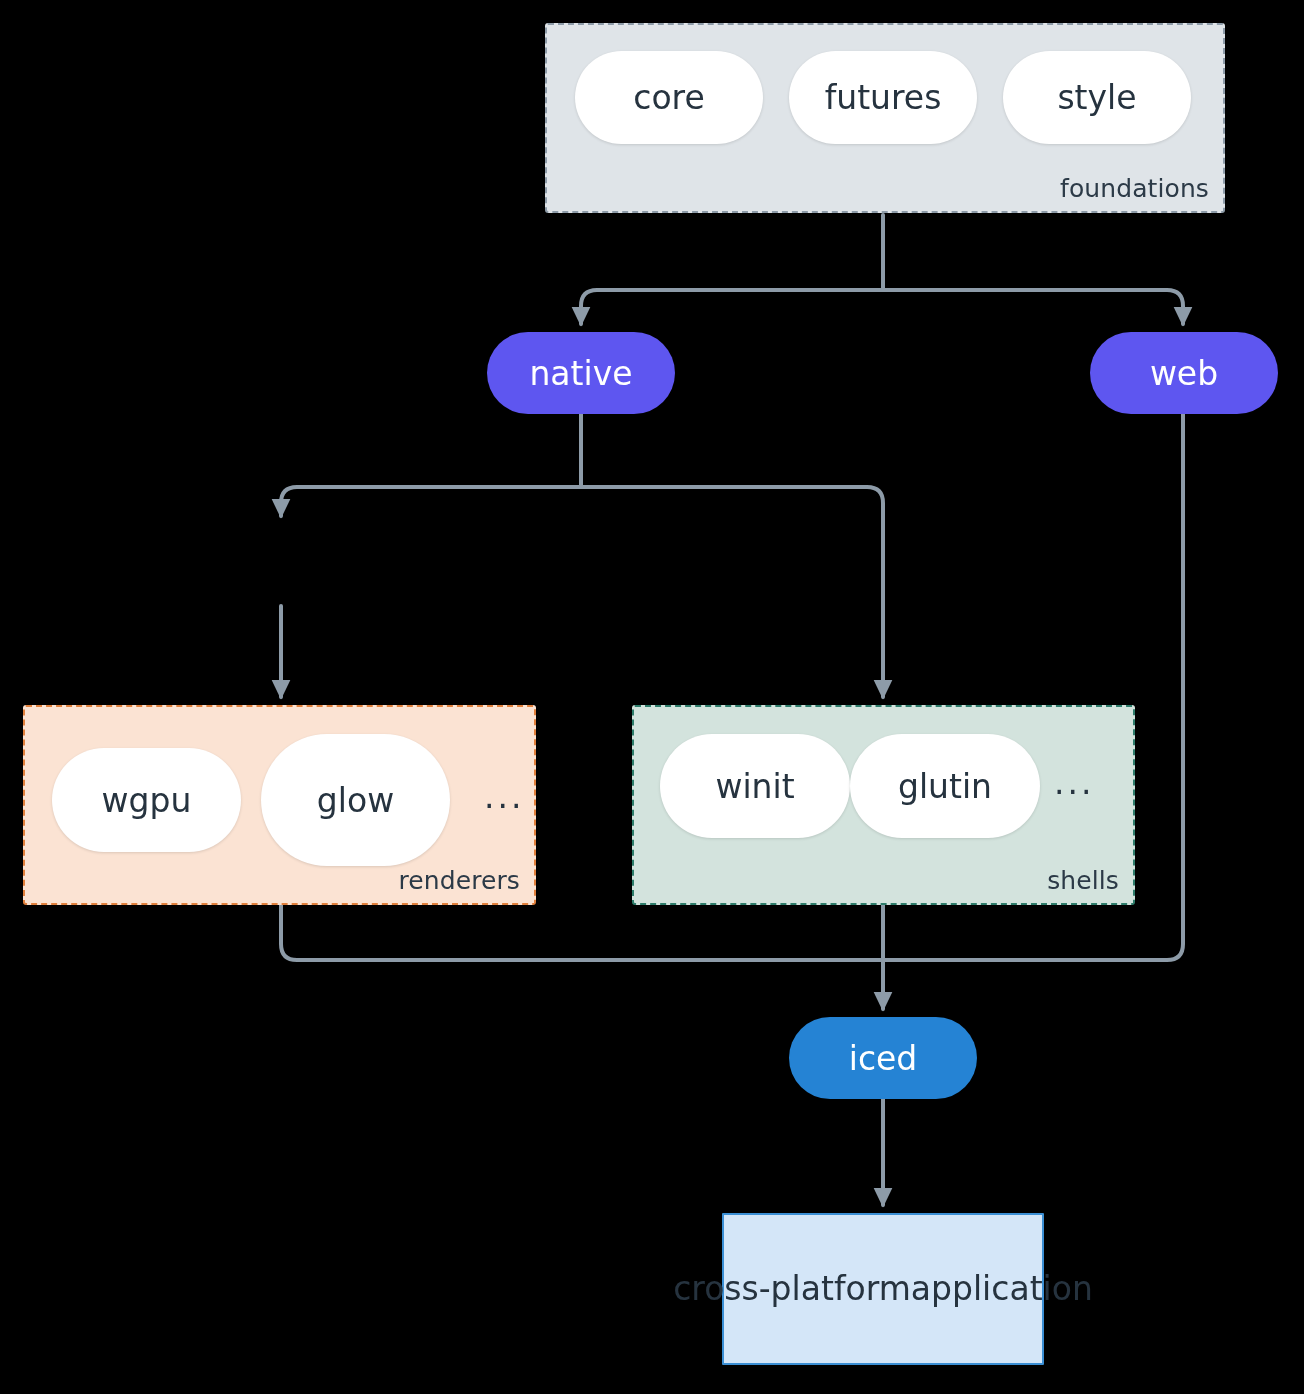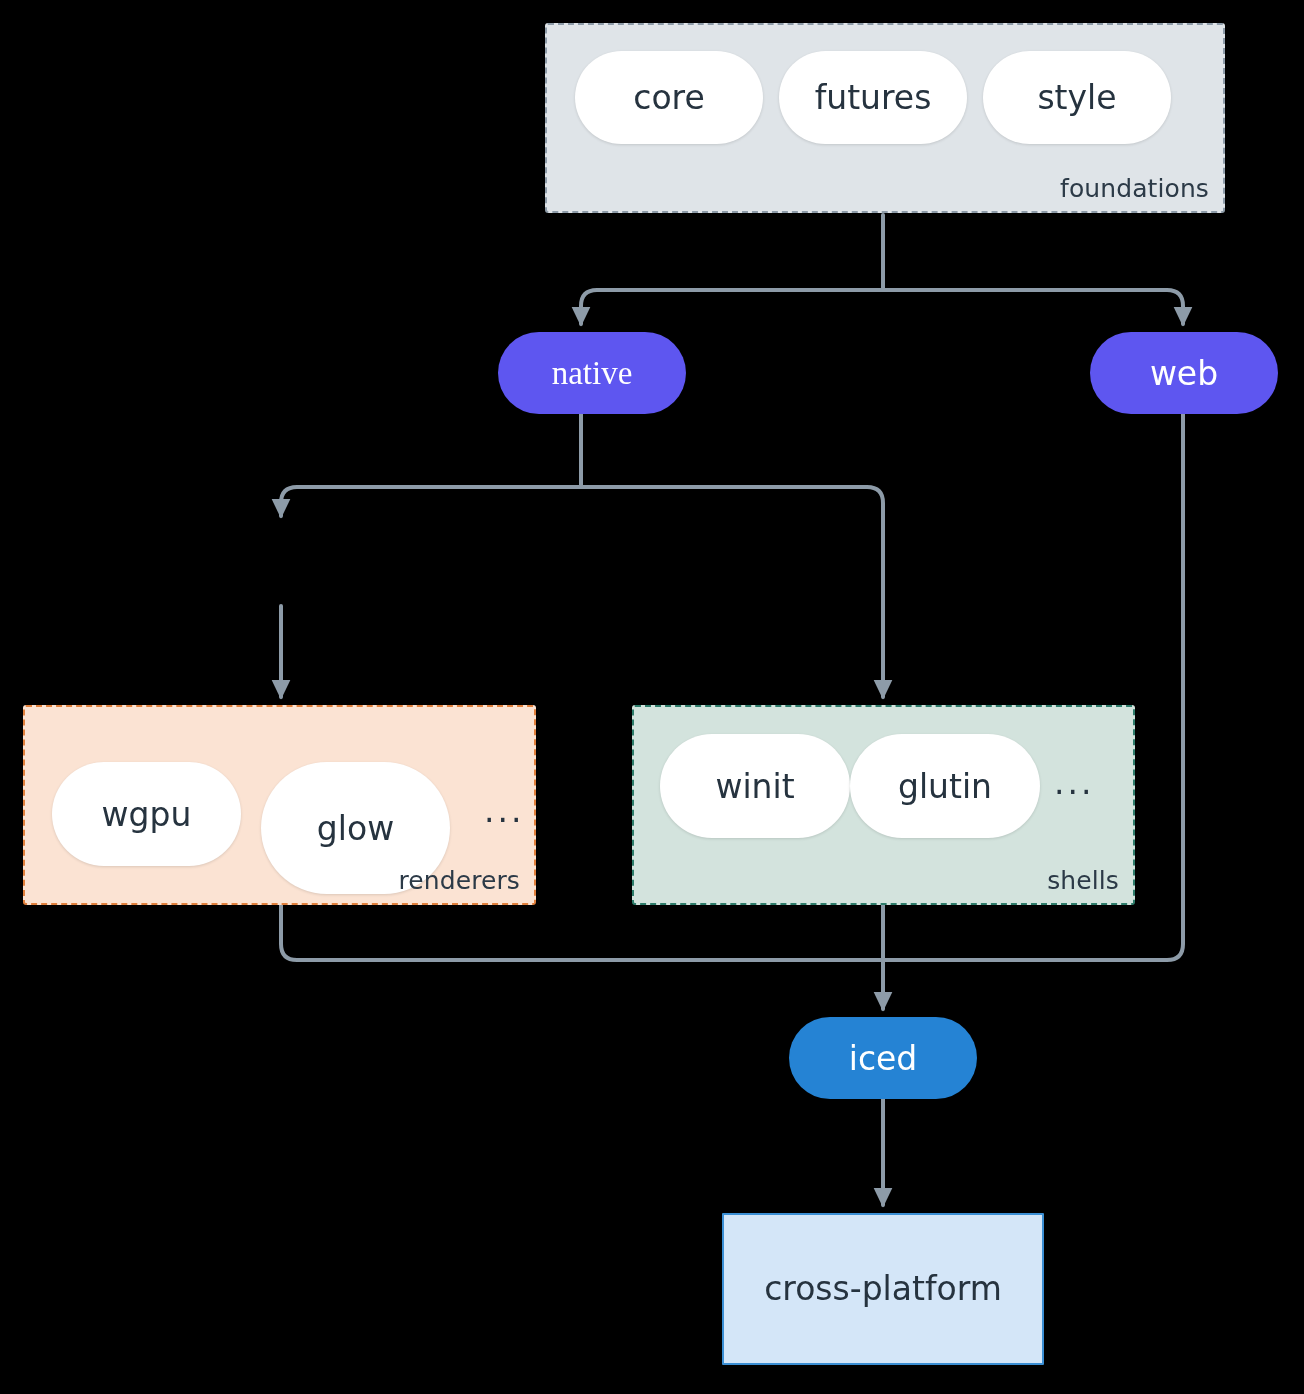--- a/index.html
+++ b/index.html
@@ -52,21 +52,21 @@
     top: 23px;
     width: 680px;
     height: 190px;
     background: #DFE4E8;
     border: 2px dashed #8D9BA8;
     border-radius: 3px;
   }
   #grp-foundations .pill-row {
     left: 28px;
     top: 26px;
-    gap: 16px;
+    gap: 26px;
   }
 
   #grp-renderers {
     left: 23px;
     top: 705px;
     width: 513px;
     height: 200px;
     background: #FBE3D3;
     border: 2px dashed #E1803C;
     border-radius: 3px;
@@ -100,21 +100,21 @@
     border-radius: 100px;
     box-shadow: 0 1px 3px rgba(0,0,0,0.13);
     font-size: 33px;
     color: #26333F;
     box-sizing: border-box;
   }
   .wpill.w-core    { width: 188px; height: 93px; }
   .wpill.w-futures { width: 188px; height: 93px; }
   .wpill.w-style   { width: 188px; height: 93px; }
   .wpill.w-wgpu    { width: 189px; height: 104px; }
-  .wpill.w-glow    { width: 189px; height: 132px; margin-top: 28px; }
+  .wpill.w-glow    { width: 189px; height: 132px; }
   .wpill.w-winit   { width: 190px; height: 104px; }
   .wpill.w-glutin  { width: 190px; height: 104px; }
 
   .ellipsis {
     font-size: 33px;
     color: #26333F;
     letter-spacing: 3px;
     padding-left: 14px;
     padding-bottom: 8px;
     white-space: nowrap;
@@ -126,24 +126,23 @@
     display: flex;
     align-items: center;
     justify-content: center;
     border-radius: 100px;
     color: #FFFFFF;
     font-size: 33px;
     box-sizing: border-box;
     white-space: nowrap;
   }
   #node-native {
-    left: 498px; top: 332px;
+    left: 487px; top: 332px;
     width: 188px; height: 82px;
     background: #5E56F0;
-    font-family: Liberation Serif, serif;
   }
   #node-web {
     left: 1090px; top: 332px;
     width: 188px; height: 82px;
     background: #5E56F0;
   }
   #node-graphics {
     left: 188px; top: 524px;
     width: 188px; height: 82px;
     background: #E1803C;
@@ -265,15 +264,16 @@
     <span>web</span>
   </div>
 
 
   <div class="node" id="node-iced">
     <span>iced</span>
   </div>
 
   <div id="node-app">
     <div class="app-line">cross-platform</div>
+    <div class="app-line">application</div>
   </div>
 
 </div>
 
 </body></html>

